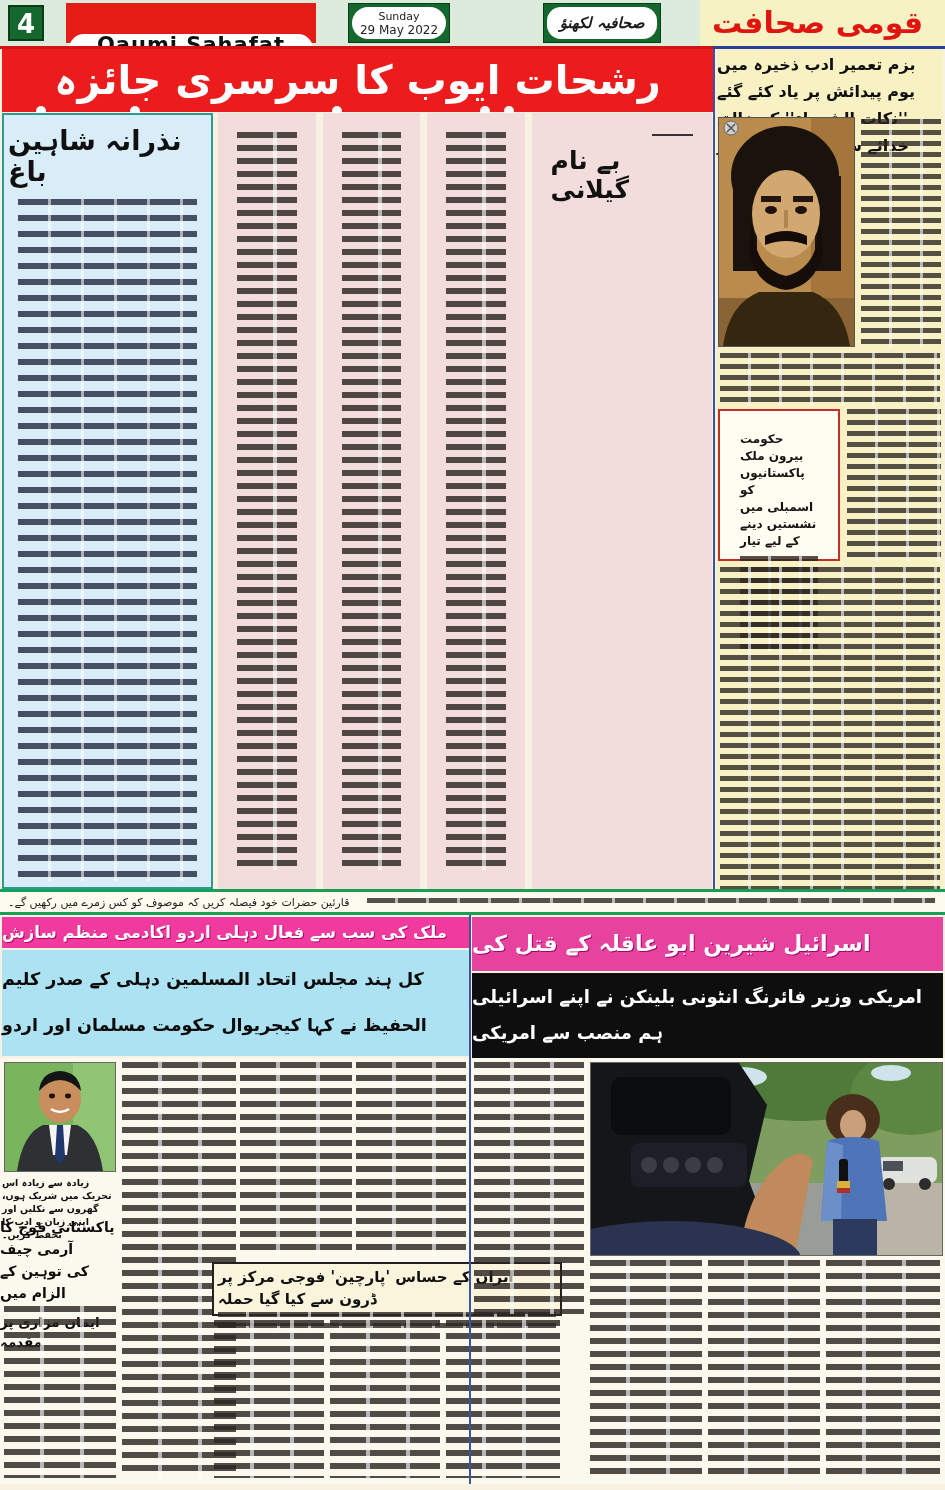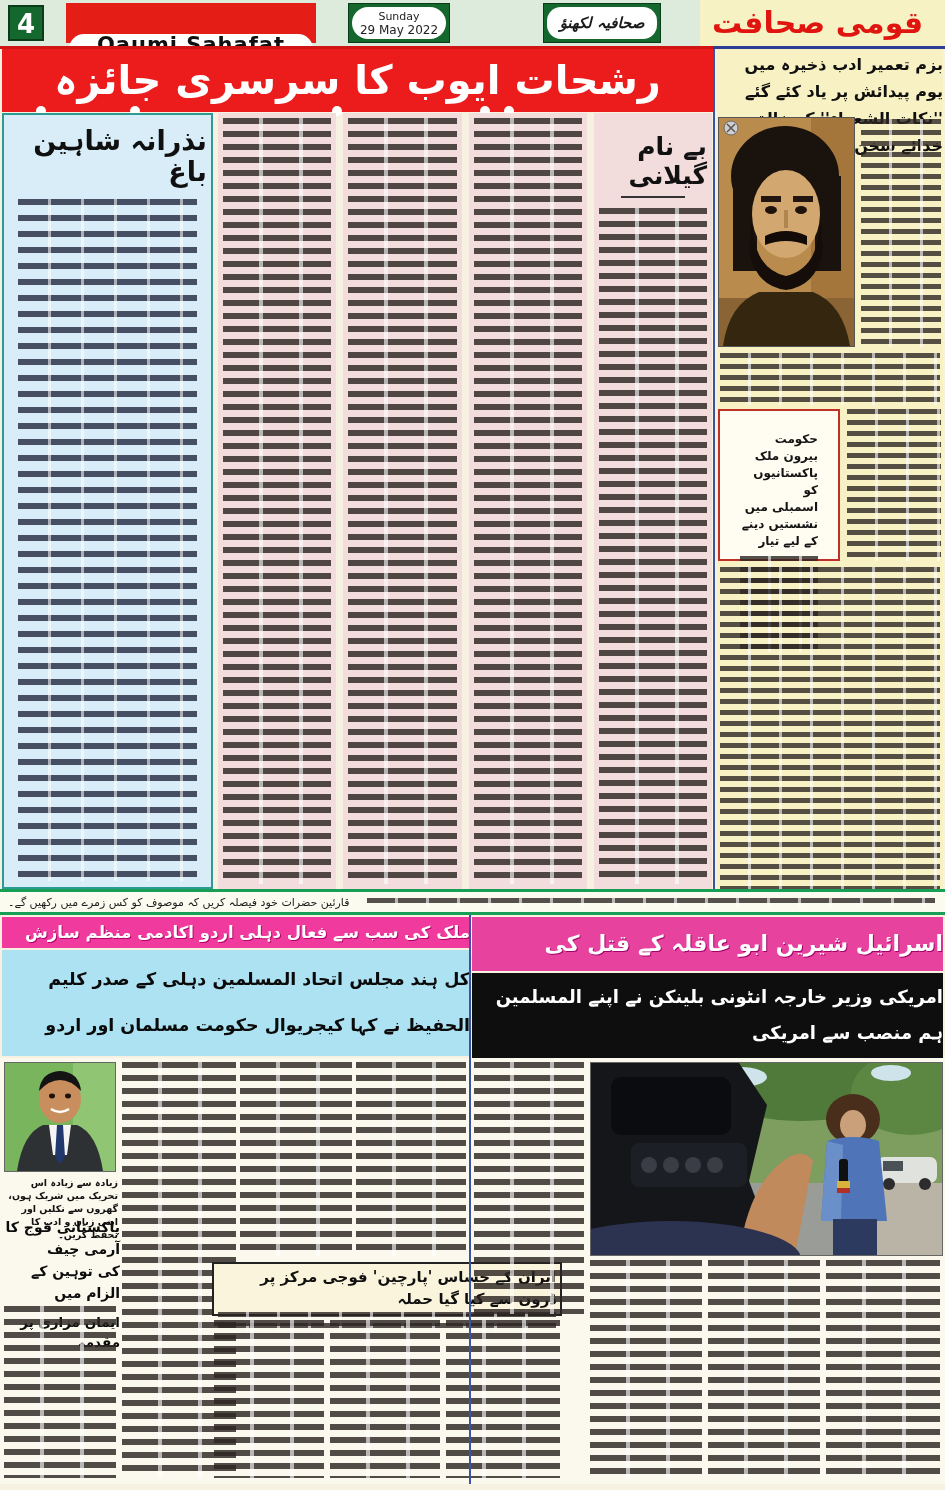--- a/index.html
+++ b/index.html
@@ -1,21 +1,21 @@
 <!DOCTYPE html>
 <html lang="ur"><head>
 <meta charset="utf-8">
 <style>
   html,body{margin:0;padding:0;}
   body{font-family:"DejaVu Sans",sans-serif;background:#777;}
   #page{position:relative;width:945px;height:1490px;margin:0 auto;background:#f6f1e0;
         border-right:3px solid #2b3f96;border-bottom:4px solid #1b1b1b;overflow:hidden;}
   .abs{position:absolute;}
   .rtl{direction:rtl;}
-  .ctr{text-align:right;}
+  .ctr{text-align:left;}
   
   .tx{background-image:
       repeating-linear-gradient(90deg, rgba(255,255,255,0) 0 36px, rgba(255,255,255,.6) 36px 40px),
       repeating-linear-gradient(180deg, rgba(44,37,34,.82) 0 6px, rgba(0,0,0,0) 6px 13px);}
   .tx-sm{background-image:
       repeating-linear-gradient(90deg, rgba(255,255,255,0) 0 28px, rgba(255,255,255,.6) 28px 31px),
       repeating-linear-gradient(180deg, rgba(44,37,34,.8) 0 5px, rgba(0,0,0,0) 5px 11px);}
   .tx-poem{background-image:
       repeating-linear-gradient(90deg, rgba(255,255,255,0) 0 30px, rgba(255,255,255,.55) 30px 33px),
       repeating-linear-gradient(180deg, rgba(30,34,58,.78) 0 6px, rgba(0,0,0,0) 6px 16px);}
@@ -46,21 +46,21 @@
                font-weight:bold;font-size:40px;line-height:62px;text-align:center;}
   .dot{position:absolute;width:10px;height:10px;border-radius:50%;background:#fff;}
   
   #poem-box{left:2px;top:113px;width:211px;height:776px;background:#d8edf8;border:2px solid #2b9b94;
             box-sizing:border-box;display:flex;flex-direction:column;}
   #poem-title{font-size:27px;font-weight:bold;color:#101010;padding:10px 4px 6px;}
   #poem-body{flex:1;margin:6px 14px;}
   #poem-byline{font-size:22px;font-weight:bold;color:#0d0d0d;padding:4px 0 10px;}
   
   #mid-cols{left:218px;top:113px;width:494px;height:776px;display:flex;gap:7px;}
-  .mid-col{flex:1;background:#f2dcdc;padding:5px;box-sizing:border-box;display:flex;flex-direction:column;}
+  .mid-col{flex:1;background:#f2dcdc;padding:19px;box-sizing:border-box;display:flex;flex-direction:row;}
   .mid-col .fill{flex:1;}
   #sub-headline{font-size:25px;font-weight:bold;color:#111;padding:14px 0 4px;}
   #sub-headline-rule{width:64px;height:2px;background:#333;margin:2px auto 10px;}
   
   #right-col{left:717px;top:49px;width:226px;height:863px;background:#f8f1c3;}
   #mir-headline{left:0;top:2px;width:226px;font-size:16px;font-weight:bold;color:#101010;line-height:27px;}
   #mir-photo{left:1px;top:68px;width:137px;height:230px;border:1px solid #555;box-sizing:border-box;}
   #mir-side-tx{left:144px;top:70px;width:80px;height:228px;}
   #mir-under-tx{left:3px;top:304px;width:220px;height:52px;}
   #inset-box{left:1px;top:360px;width:122px;height:152px;background:#fffdf2;border:2px solid #c03028;
@@ -205,21 +205,21 @@
     <div id="note-tx" class="tx-sm"></div>
   </div>
 
   <div id="acad-banner" class="abs rtl ctr">ملک کی سب سے فعال دہلی اردو اکادمی منظم سازش کے تحت تباہ کی گئی</div>
   <div id="acad-sub" class="abs rtl ctr">
     <div>کل ہند مجلس اتحاد المسلمین دہلی کے صدر کلیم الحفیظ نے کہا کیجریوال حکومت مسلمان اور اردو</div>
     <div>زبان دونوں کی دشمن ہے، ریاستی سطح پر تحفظ زبان اردو کے لیے تحریک چلانے کا اعلان</div>
   </div>
   <div id="shir-banner" class="abs rtl ctr">اسرائیل شیرین ابو عاقلہ کے قتل کی تحقیقات جلد مکمل کرے</div>
   <div id="shir-sub" class="abs rtl ctr">
-    <div>امریکی وزیر خارجہ انٹونی بلینکن نے اپنے المسلمین ہم منصب سے امریکی</div>
+    <div>امریکی وزیر فائرنگ انٹونی بلینکن نے اپنے اسرائیلی ہم منصب سے امریکی</div>
     <div>صحافیہ کی اسرائیلی فائرنگ کے نتیجے میں ہلاکت سے متعلق کی بات چیت</div>
   </div>
 
   <div id="bottom" class="abs">
 
     <div id="kal-photo" class="abs">
       <svg width="110" height="108" viewBox="0 0 110 108">
         <rect width="110" height="108" fill="#79b55c"></rect>
         <rect x="68" width="42" height="108" fill="#8fc573"></rect>
         <path d="M12,108 Q18,70 38,62 L72,62 Q92,70 98,108 Z" fill="#2e3134"></path>

